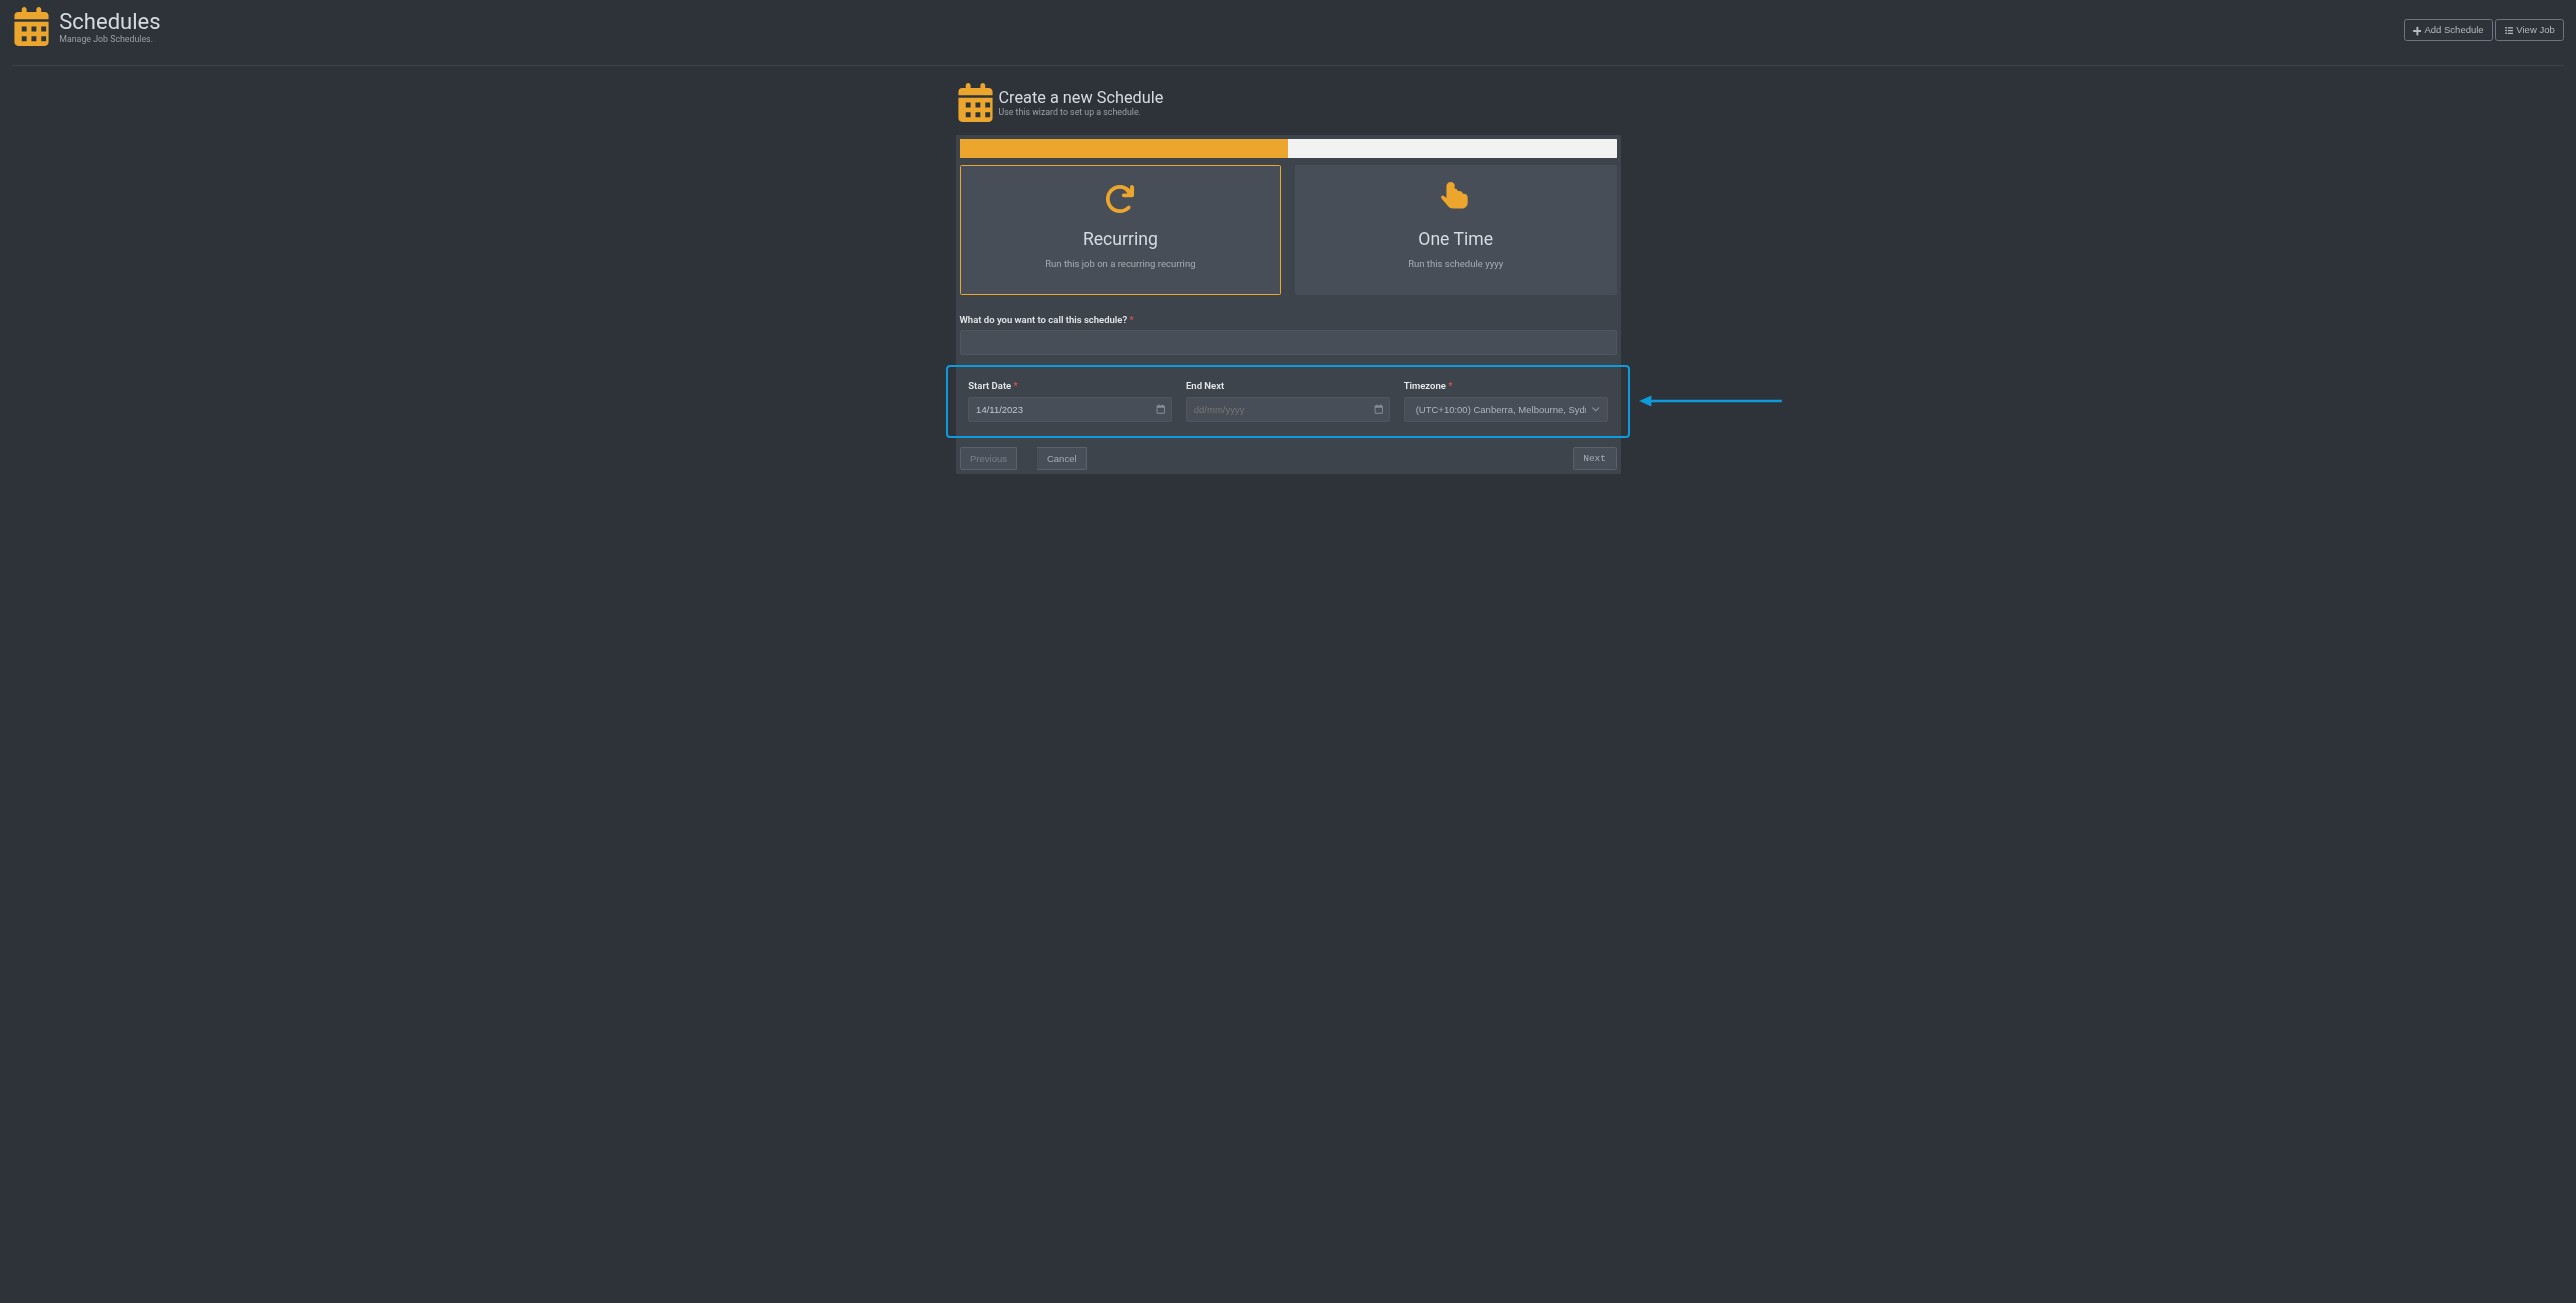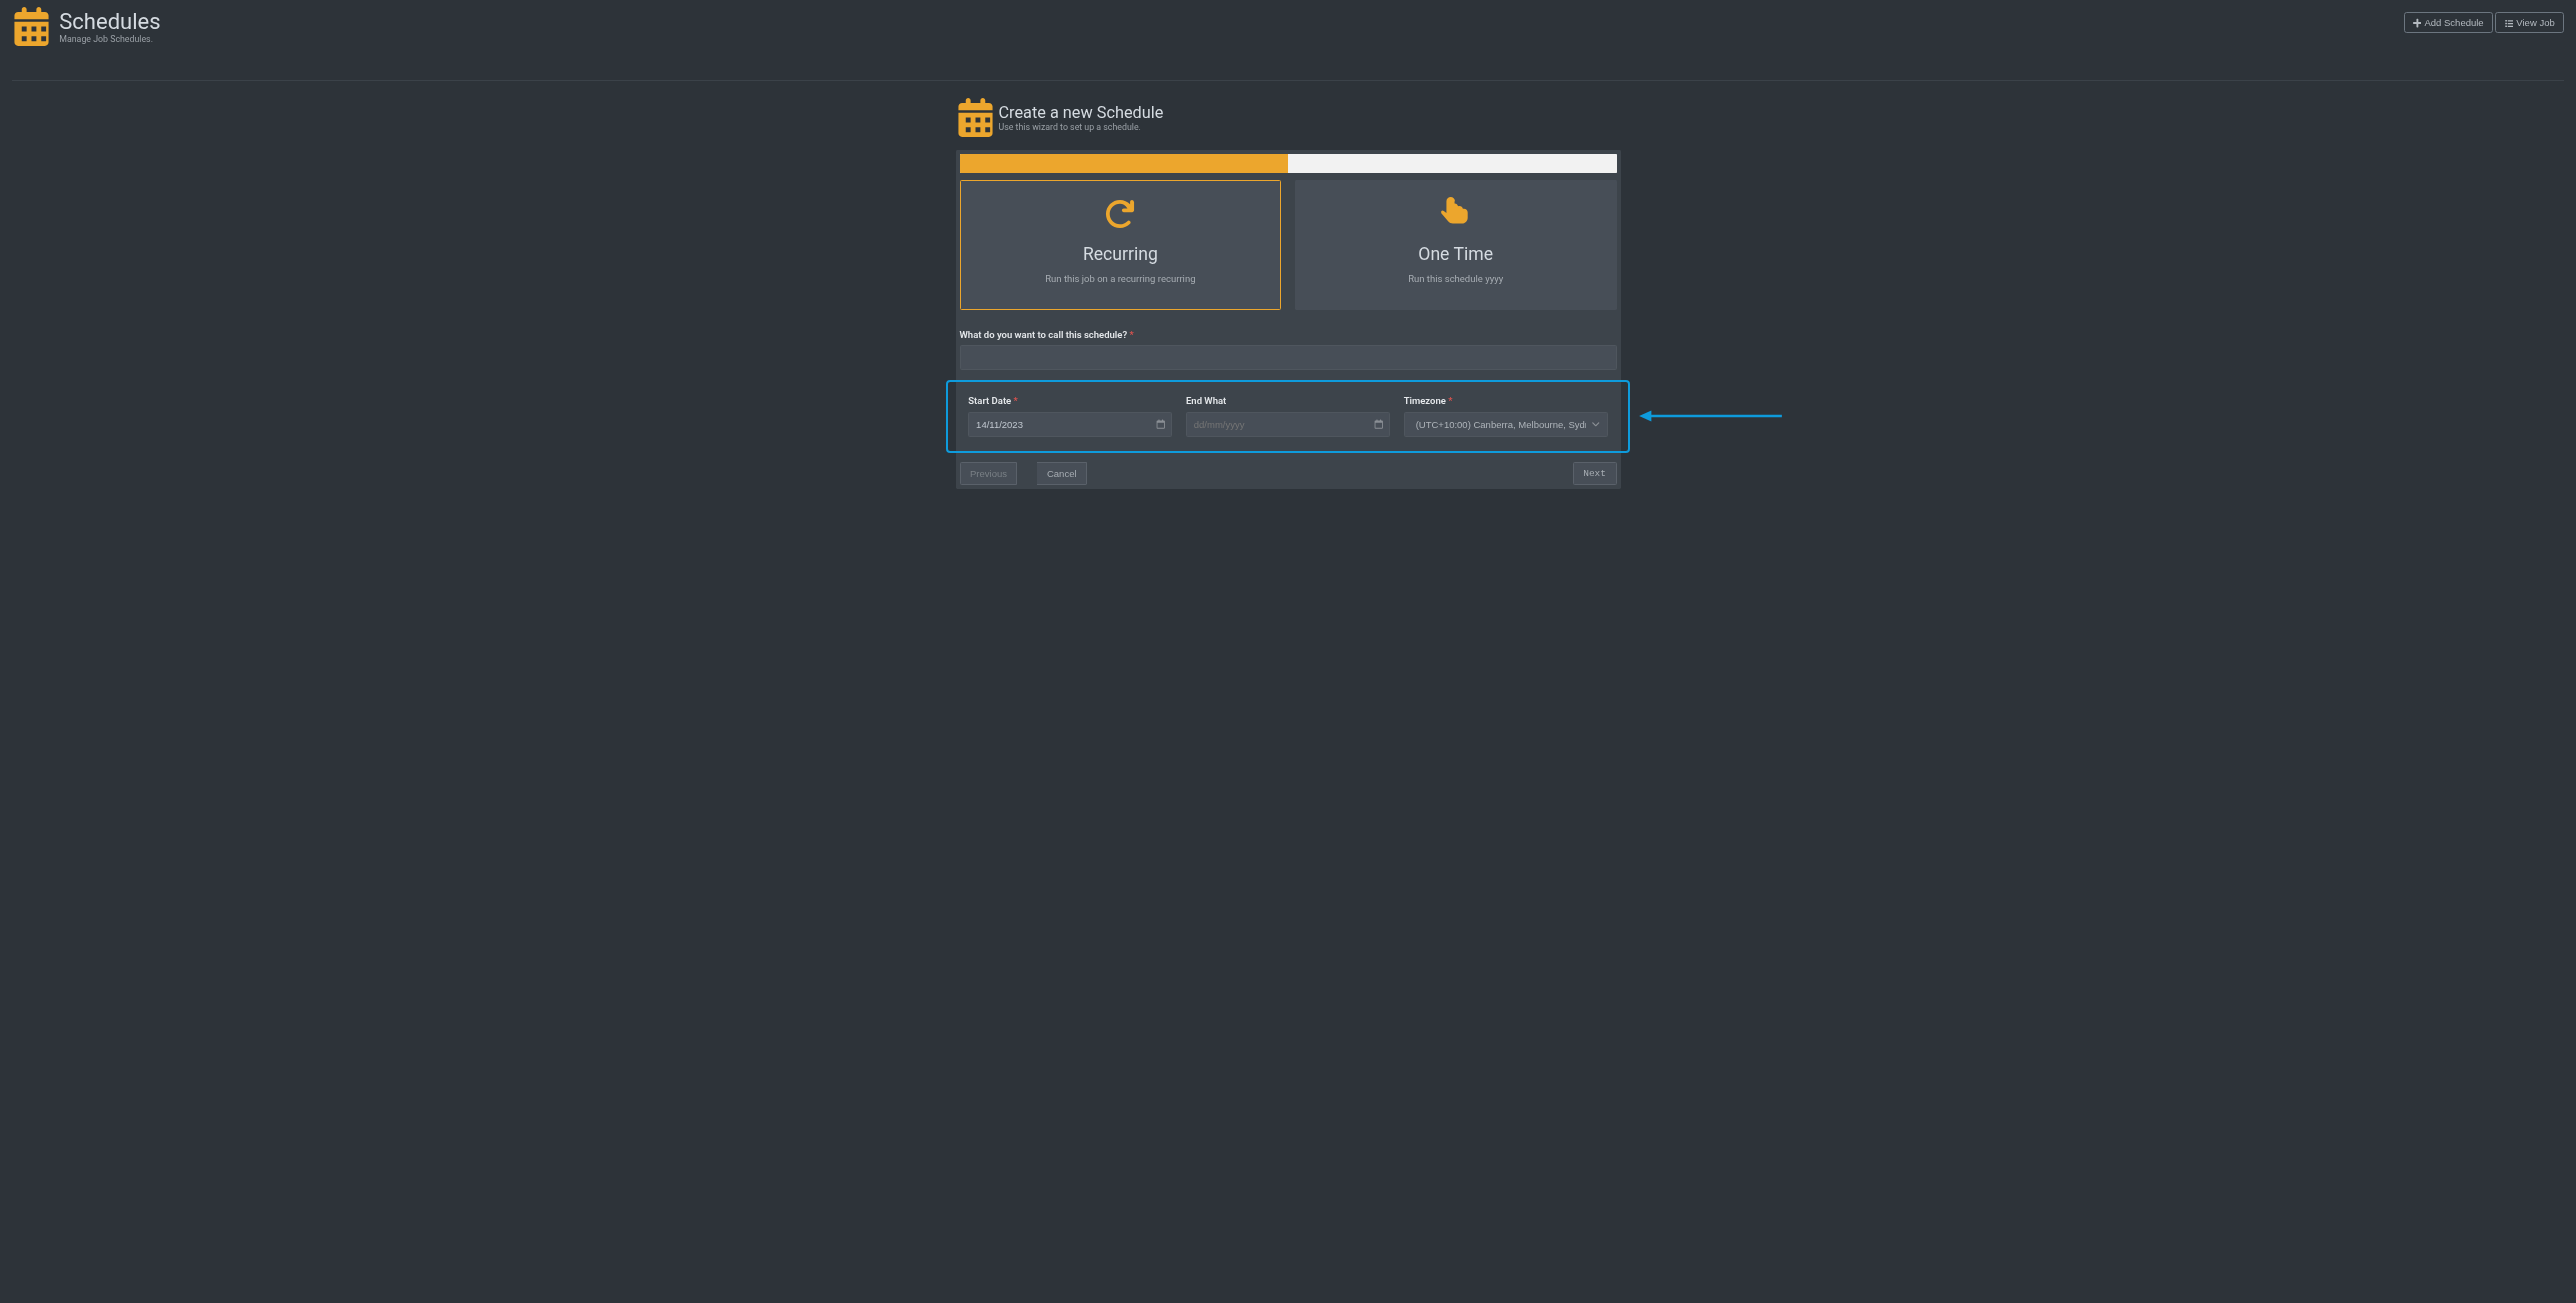--- a/index.html
+++ b/index.html
@@ -11,23 +11,23 @@
     background: #2d3339;
     color: #c0c7cf;
     font-family: -apple-system, BlinkMacSystemFont, "Segoe UI", Roboto, sans-serif;
     font-size: 9.5px;
   }
   .page {
     padding: 6.8px 12.2px;
   }
   .header-row {
     display: flex;
-    align-items: flex-start;
+    align-items: center;
     justify-content: space-between;
-    padding-bottom: 32px;
+    padding-bottom: 17px;
     border-bottom: 0.7px solid #3b4249;
   }
   .title-block {
     display: flex;
     align-items: center;
     gap: 8.1px;
   }
   .cal-icon-lg svg {
     width: 39px;
     height: 39px;
@@ -332,21 +332,21 @@
               <input type="text" class="text-input" value="14/11/2023" style="">
               <span class="right-icon">
                 <svg viewBox="0 0 448 512">
                     <path d="M96 32v32H48C21.5 64 0 85.5 0 112v352c0 26.5 21.5 48 48 48h352c26.5 0 48-21.5 48-48V112c0-26.5-21.5-48-48-48h-48V32c0-17.7-14.3-32-32-32s-32 14.3-32 32v32H160V32c0-17.7-14.3-32-32-32S96 14.3 96 32zM48 192h352v272H48V192z"></path>
                   </svg>
               </span>
             </div>
           </div>
           <div class="date-col">
             <label class="form-label">
-              <span>End What</span>
+              <span>End Next</span>
             </label>
             <div class="input-wrap">
               <input type="text" class="text-input" placeholder="dd/mm/yyyy" style="">
               <span class="right-icon">
                 <svg viewBox="0 0 448 512">
                     <path d="M96 32v32H48C21.5 64 0 85.5 0 112v352c0 26.5 21.5 48 48 48h352c26.5 0 48-21.5 48-48V112c0-26.5-21.5-48-48-48h-48V32c0-17.7-14.3-32-32-32s-32 14.3-32 32v32H160V32c0-17.7-14.3-32-32-32S96 14.3 96 32zM48 192h352v272H48V192z"></path>
                   </svg>
               </span>
             </div>
           </div>

